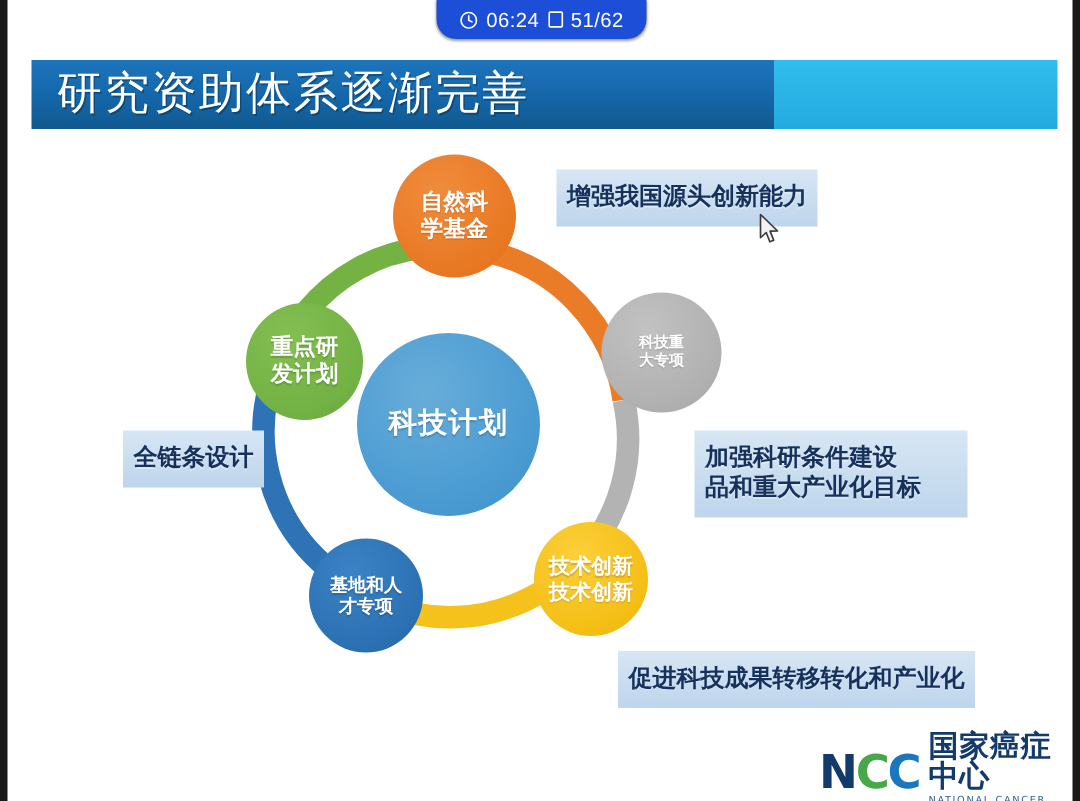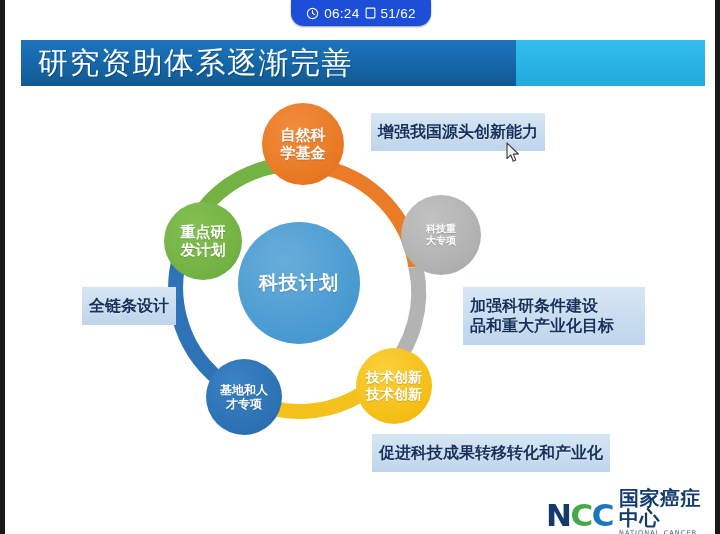--- a/index.html
+++ b/index.html
@@ -180,21 +180,21 @@
     padding: 9px 7px;
     box-sizing: border-box;
     white-space: nowrap;
     z-index: 30;
     text-shadow: 0 1px 0 rgba(255,255,255,.35);
   }
   #callout-innovation { left: 371px; top: 113px; }
   #callout-strategic  { left: 463px; top: 287px; white-space: normal; width: 182px; }
   #callout-chain      { left: 82px;  top: 287px; }
   #callout-conditions { left: 24px;  top: 434px; }
-  #callout-transfer   { left: 372px; top: 434px; }
+  #callout-transfer   { left: 412px; top: 434px; }
 
   
   #ncc-logo {
     position: absolute;
     left: 546px;
     top: 488px;
     z-index: 40;
     display: flex;
     align-items: center;
     gap: 6px;

